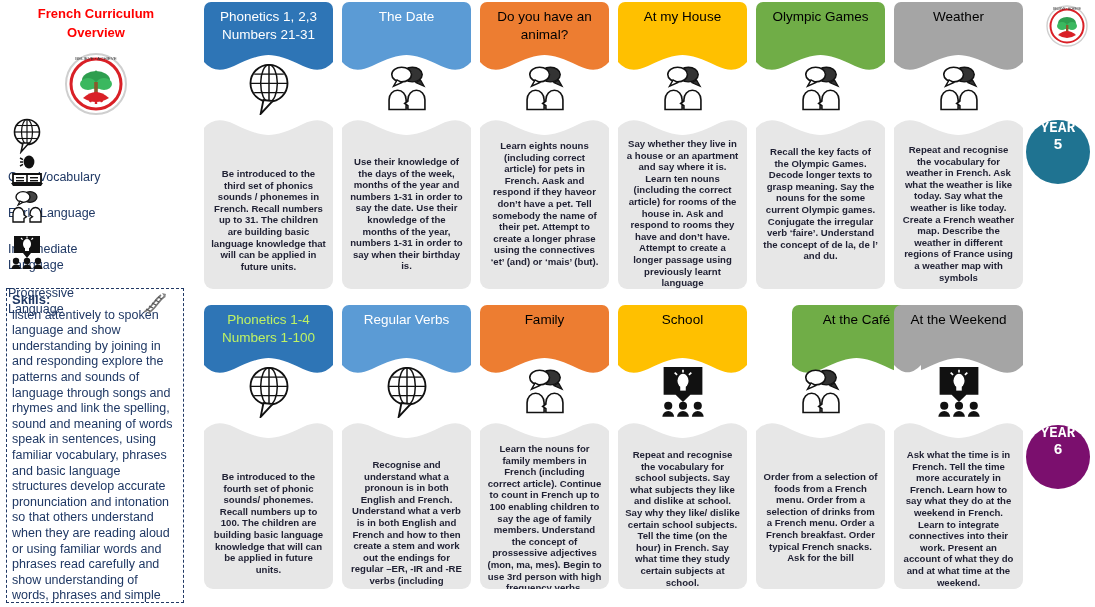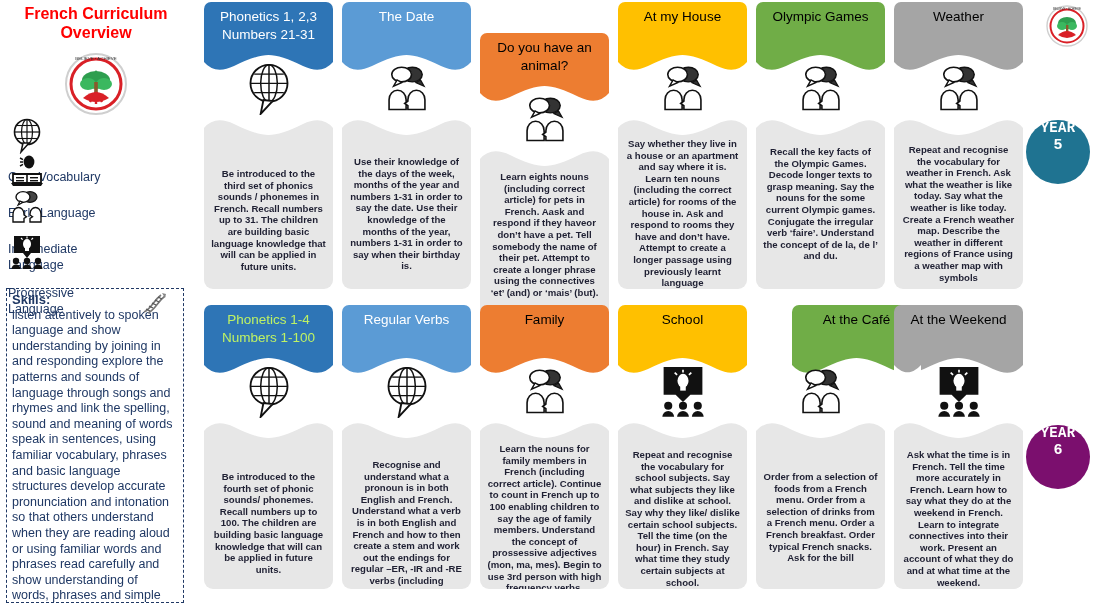--- a/index.html
+++ b/index.html
@@ -10,21 +10,21 @@
     overflow:hidden;
     position:relative;
   }
   
   #sidebar{
     position:absolute;left:0;top:0;width:192px;height:607px;
   }
   #title{
     position:absolute;left:4px;top:4px;width:184px;
     text-align:center;color:#FF0000;font-weight:bold;
-    font-size:16px;line-height:19px;
+    font-size:13px;line-height:19px;
   }
   #logo-top{
     position:absolute;left:60px;top:46px;width:72px;height:72px;
   }
   .legend-row{
     position:absolute;left:8px;display:flex;align-items:flex-start;gap:8px;flex-direction:column;
   }
   .legend-ico{width:38px;height:38px;flex:0 0 38px;}
   .legend-lbl{
     font-size:12.5px;color:#1F3864;line-height:15.5px;padding-top:8px;
@@ -245,21 +245,21 @@
       <path d="M49 50 v-11 a9.5 10.5 0 0 0 -19 0 v1.5 l-3.6 2.8 l3.6 2.4 v4.3 Z" fill="#fff" stroke="#111" stroke-width="1.8"></path>
     </svg>
       </div>
       <div class="card-body" style="height:173px">
         <svg class="body-wave" viewBox="0 0 129 26" preserveAspectRatio="none">
           <path d="M0 0 L0 13 Q11 0 30 9 Q52 20 64.5 20 Q77 20 99 9 Q118 0 129 13 L129 0 Z" fill="#ffffff"></path>
         </svg>
         <p style="padding-top:40px">Use their knowledge of the days of the week, months of the year and numbers 1-31 in order to say the date. Use their knowledge of the months of the year, numbers 1-31 in order to say when their birthday is.</p>
       </div>
     </div>
-    <div class="card" style="left: 480px; top: 2px; margin-top: 31px;">
+    <div class="card" style="left: 480px; top: 2px;">
       <div class="card-head" style="background:#ED7D31;color:#000000">
         <div class="hl"><span>Do you have an animal?</span></div>
         <svg class="wave" viewBox="0 0 129 26" preserveAspectRatio="none">
           <path d="M0 26 L0 13 Q11 26 30 17 Q52 6 64.5 6 Q77 6 99 17 Q118 26 129 13 L129 26 Z" fill="#ffffff"></path>
         </svg>
       </div>
       <div class="card-ico">
         <svg viewBox="0 0 58 52" width="52" height="48">
       <ellipse cx="35" cy="11" rx="11" ry="8.2" fill="#333" stroke="#111" stroke-width="1.6"></ellipse>
       <ellipse cx="23" cy="11" rx="11" ry="8.2" fill="#fff" stroke="#111" stroke-width="1.8"></ellipse>

